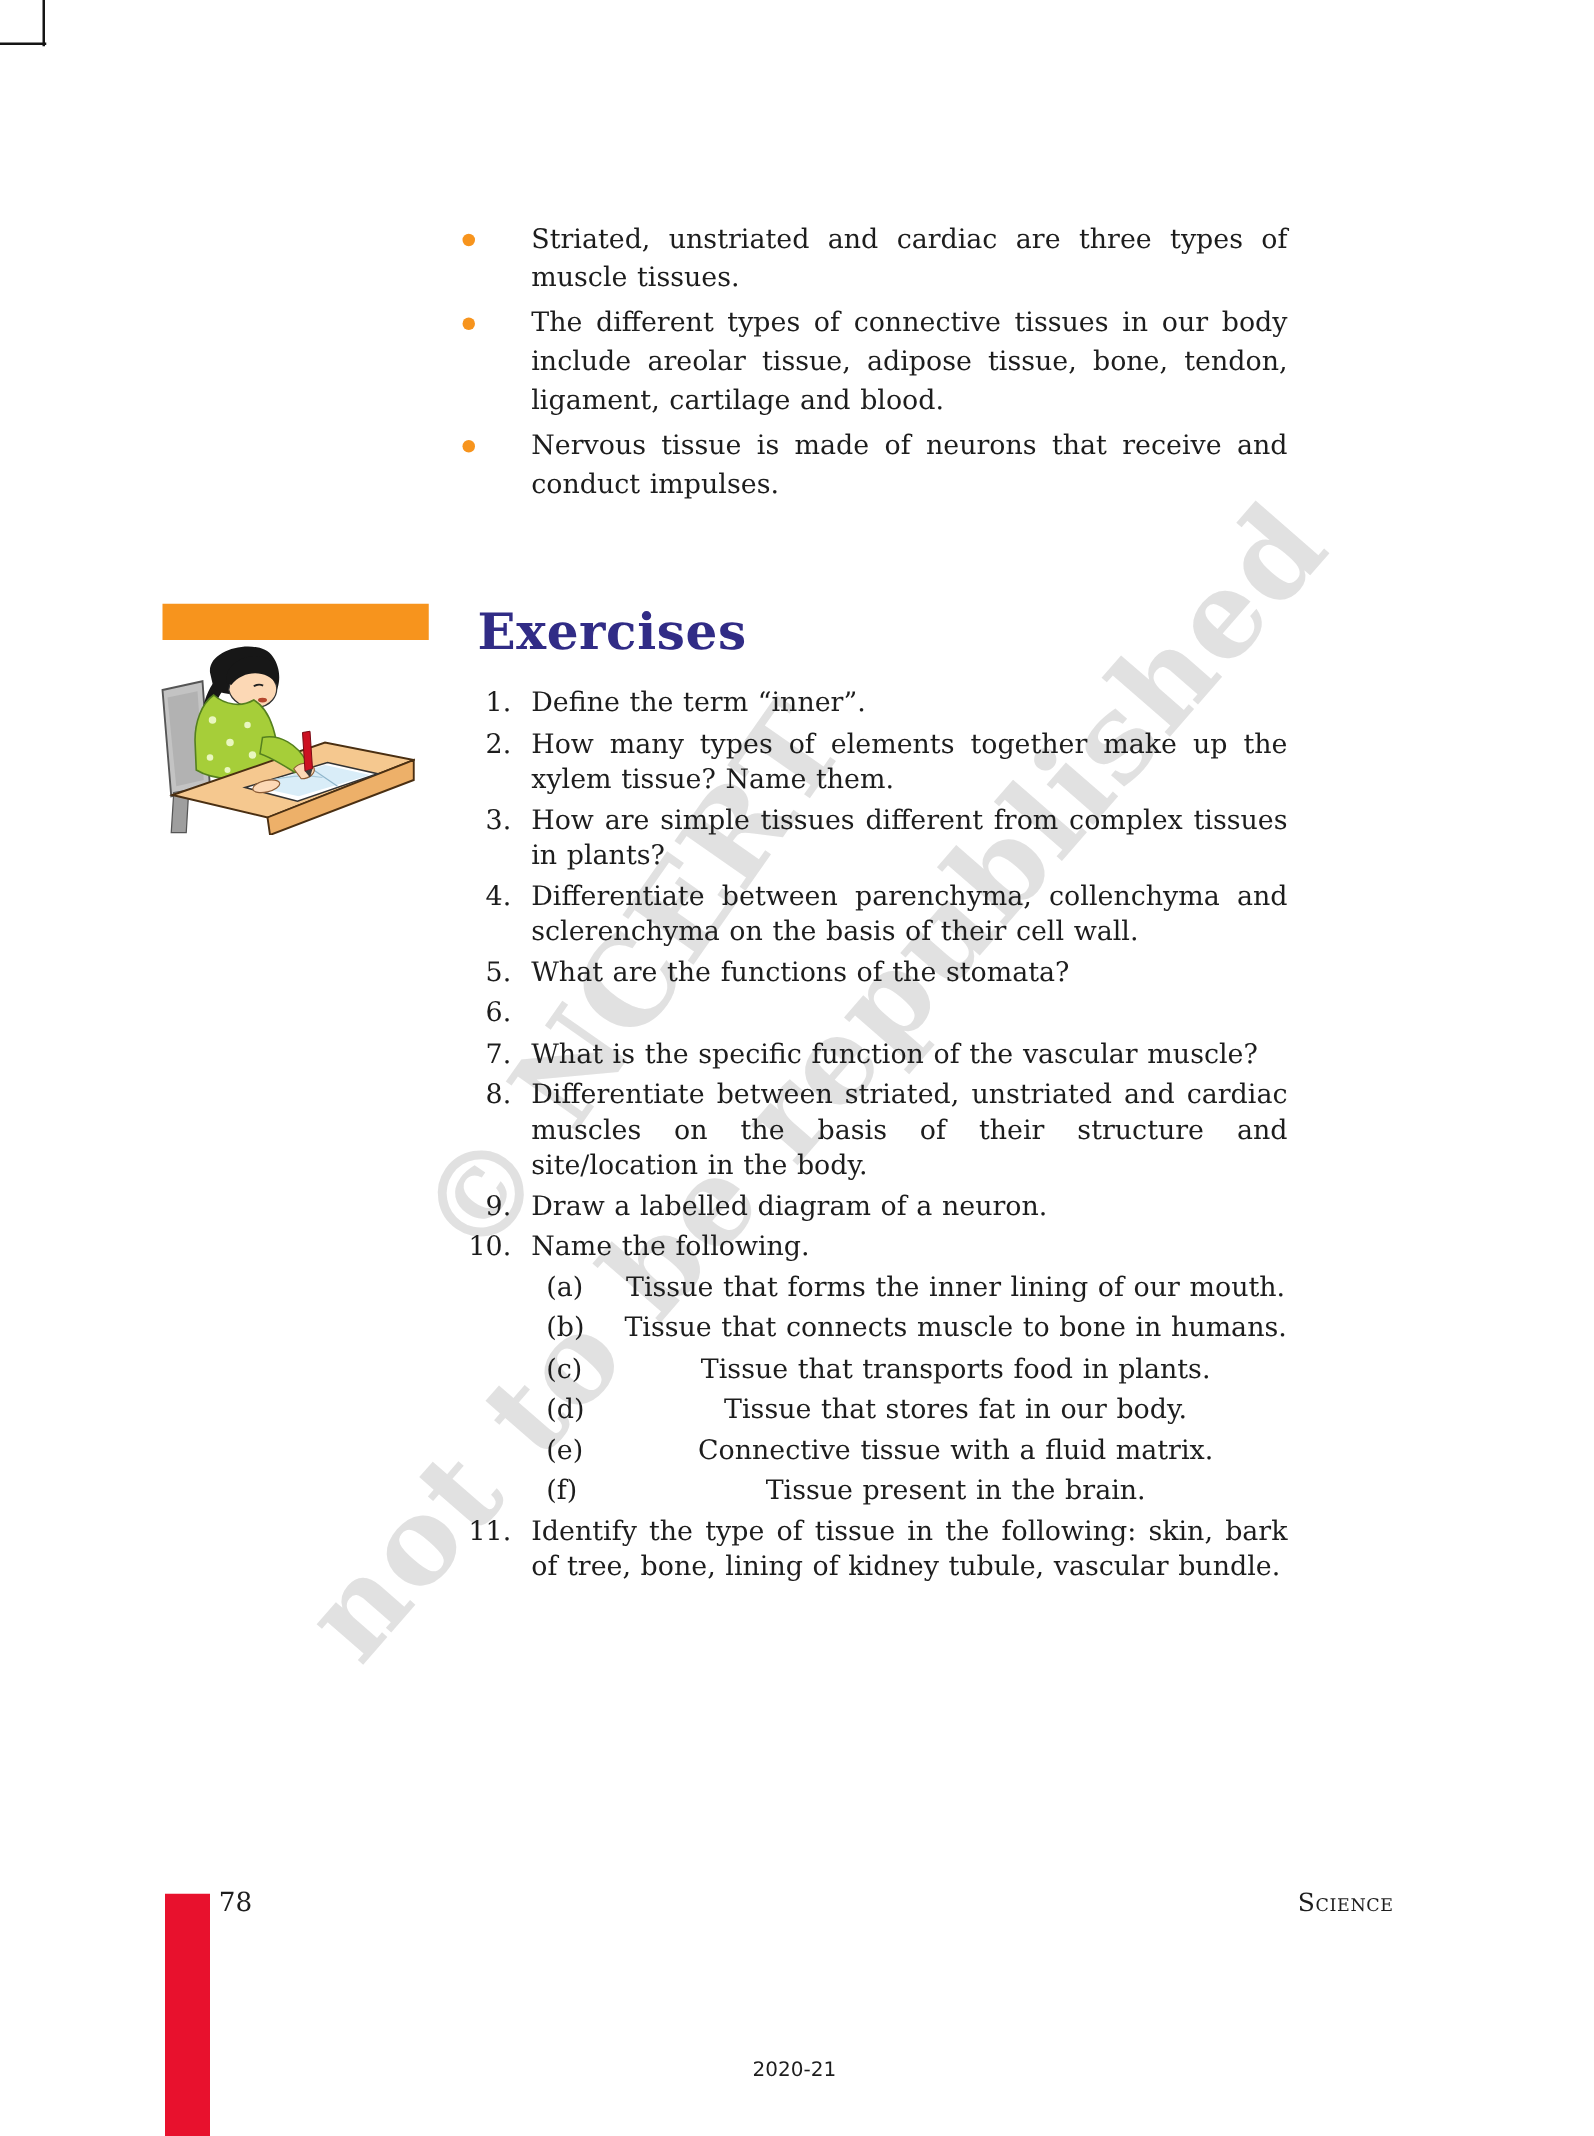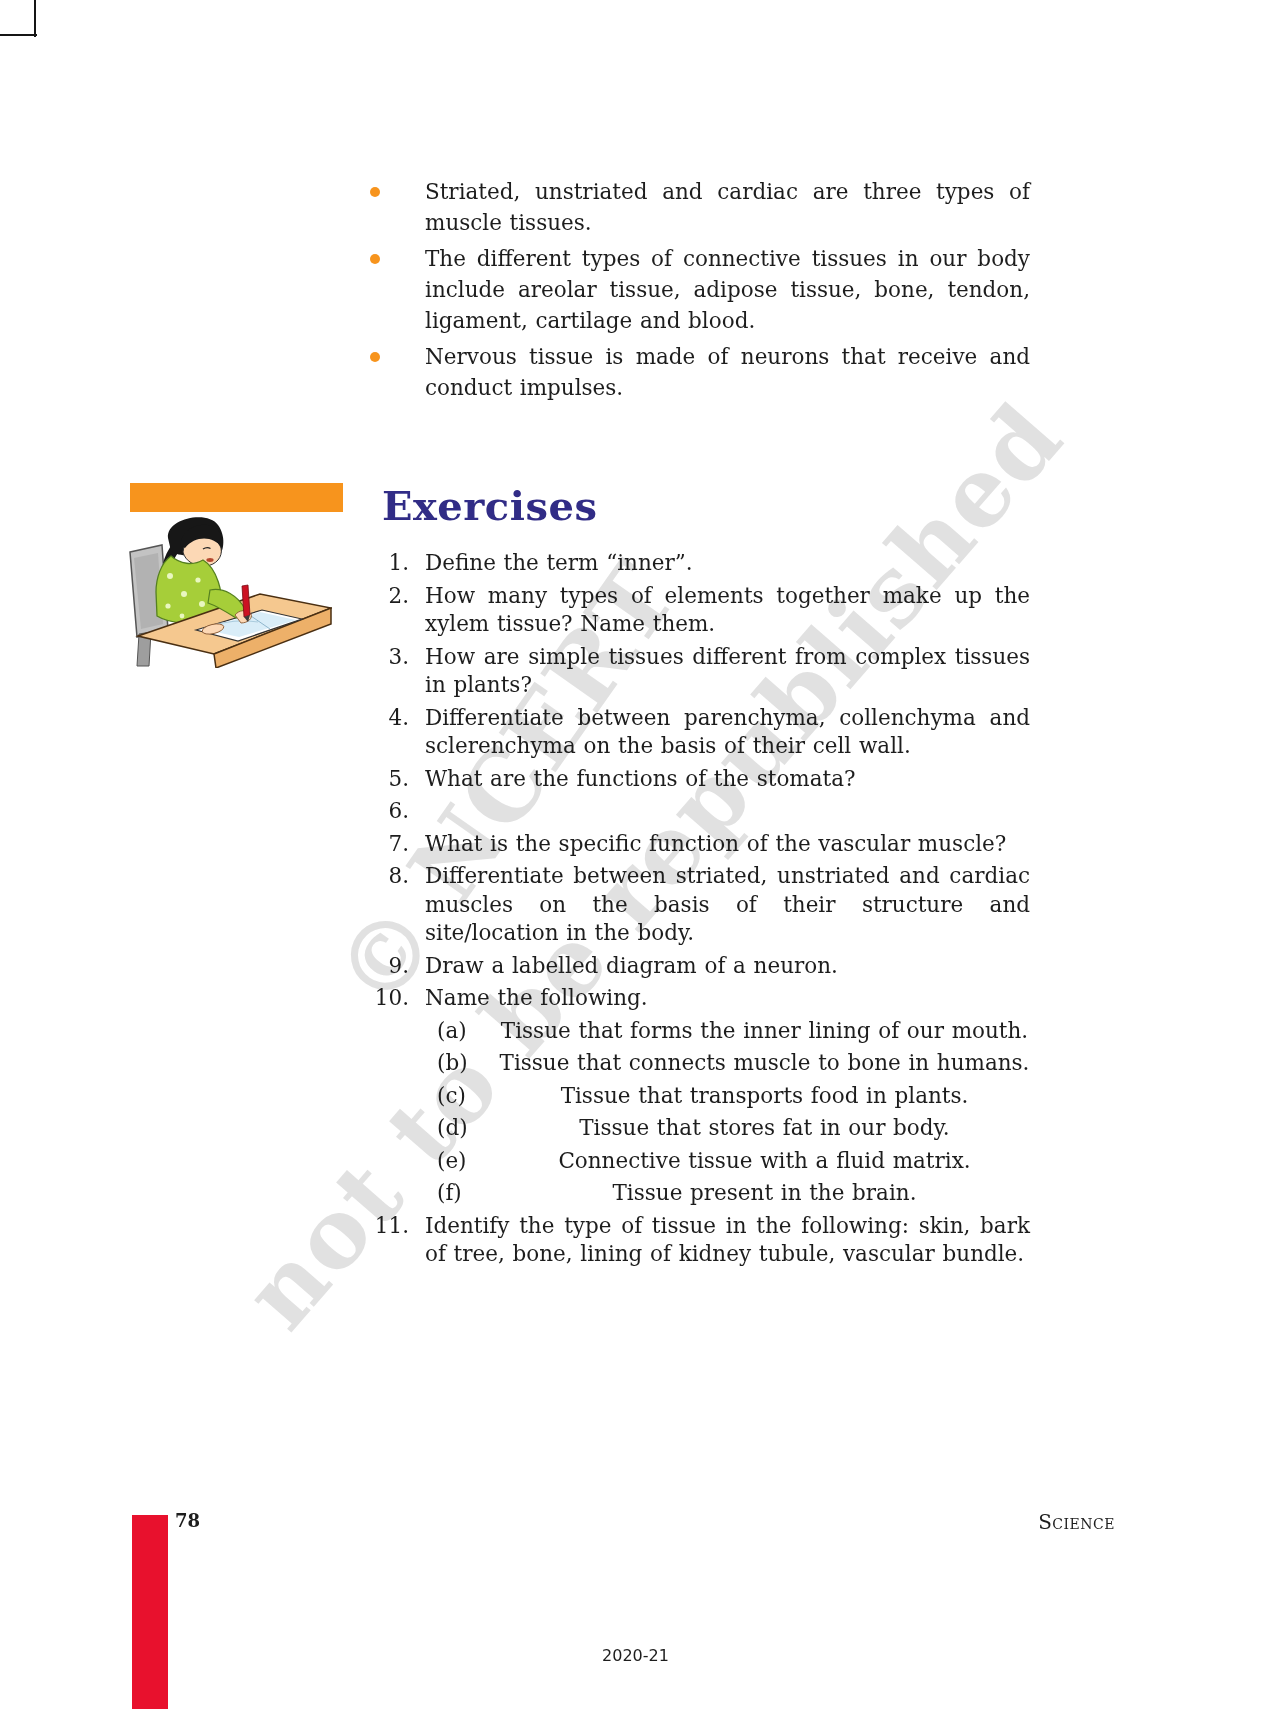--- a/index.html
+++ b/index.html
@@ -37,21 +37,21 @@
   .q{display:flex;margin-bottom:4px;font-size:21.5px;line-height:28.5px;word-spacing:.04em;}
   .qnum{flex:none;width:85px;text-align:right;padding-right:16px;box-sizing:border-box;}
   .qbody{flex:1;text-align:justify;}
   .sub{display:flex;margin-top:4px;text-align:left;}
   .slabel{flex:none;width:62px;margin-left:12px;}
   .stext{flex:1;text-align:center;}
 
   
   .redbar{position:absolute;left:132px;top:1515px;width:36px;height:194px;
           background:var(--edge-red,#E8112D);}
-  .pagenum{position:absolute;left:175px;top:1510px;font-size:18px;font-weight:bold;}
+  .pagenum{position:absolute;left:175px;top:1510px;font-size:21px;font-weight:normal;}
   .subject{position:absolute;right:160px;top:1510px;font-size:20px;
            font-variant:small-caps;letter-spacing:.5px;}
   .year{position:absolute;left:0;right:4px;top:1646px;text-align:center;
         font-family:"DejaVu Sans","Liberation Sans",sans-serif;font-size:16px;color:#1d1d1d;}
 </style>
 </head>
 <body>
 
 <div class="page">
 

